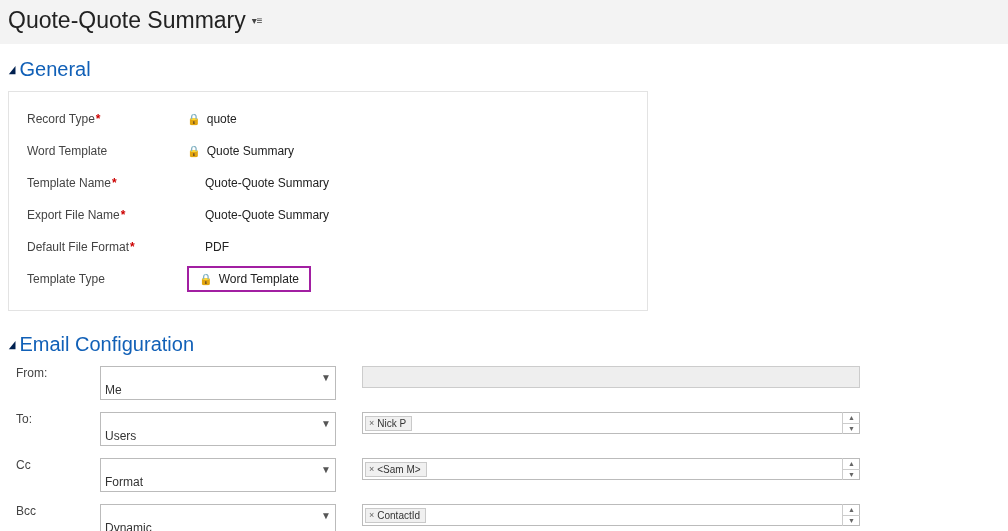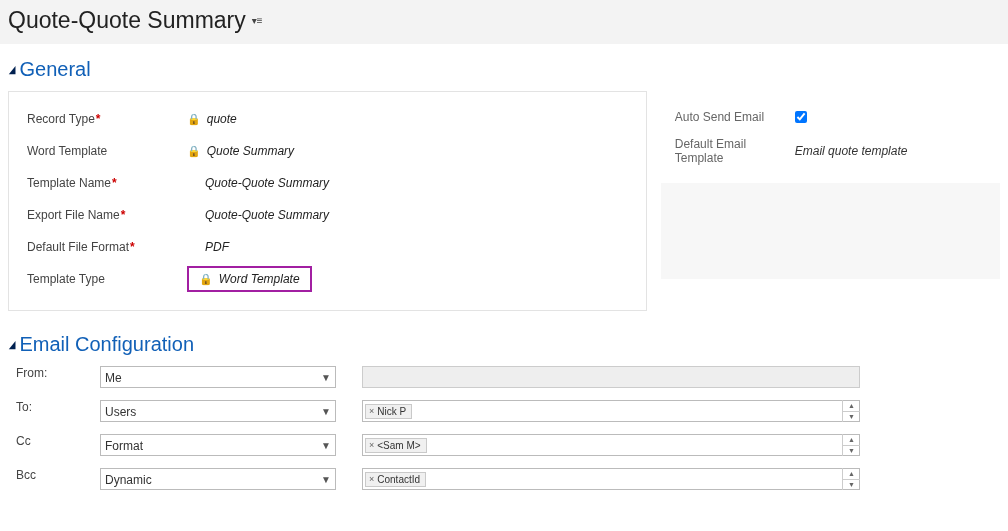--- a/index.html
+++ b/index.html
@@ -15,32 +15,32 @@
   .section-title { color: #1160B7; font-size: 20px; font-weight: 400; }
   .two-col { display: flex; gap: 14px; }
   .panel-left { width: 640px; border: 1px solid #e3e3e3; padding: 12px 18px 14px 18px; }
   .panel-right { width: 340px; }
   .panel-right-top { padding: 10px 14px 14px 14px; }
   .panel-right-bottom { background: #f7f7f7; height: 96px; margin-top: 0px; }
   .field-row { display: flex; align-items: center; min-height: 30px; margin-bottom: 2px; font-size: 12px; }
   .field-label { width: 160px; color: #444; }
   .req { color: #c00; font-weight: bold; margin-left: 1px; }
   .lock-icon { color: #555; font-size: 11px; margin-right: 6px; }
-  .field-value { color: #222; font-style: italic; }
+  .field-value { color: #222; }
   .highlight-box { border: 2.5px solid #A21FA2; padding: 4px 10px; display: inline-flex; align-items: center; }
   .checkbox { width: 12px; height: 12px; }
   .right-col .field-row { min-height: 32px; }
   .right-col .field-label { width: 120px; color: #666; }
   .right-col .field-value { color: #333; }
   .email-section { margin-top: 22px; }
   .email-row { display: flex; align-items: flex-start; margin-bottom: 12px; font-size: 12px; padding-left: 8px;}
   .email-label { width: 84px; color: #444; }
   .select-wrap { position: relative; width: 236px; margin-right: 26px; }
   .select-wrap select, .select-wrap .faux-select {
-    width: 100%; height: 22px; border: 1px solid #bbb; background: #fff; font-size: 12px; padding: 4px 4px; appearance: none;
+    width: 100%; height: 22px; border: 1px solid #bbb; background: #fff; font-size: 12px; padding: 16px 4px; appearance: none;
     color: #333;
   }
   .select-caret {
     position: absolute; right: 0; top: 0; width: 20px; height: 22px;
     display: flex; align-items: center; justify-content: center; font-size: 10px; color: #555;
     pointer-events: none;
   }
   .tokens-wrap { position: relative; width: 498px; }
   .tokens-field {
     width: 100%; min-height: 22px; border: 1px solid #bbb; background: #fff; padding: 2px 22px 2px 2px; display: flex; align-items: center;
@@ -120,33 +120,20 @@
           <span>Template Type</span>
         </span>
         <span class="highlight-box">
           <span class="lock-icon">🔒</span>
           <span class="field-value">Word Template</span>
         </span>
       </div>
 
     </div>
 
-    <div class="panel-right right-col">
-      <div class="panel-right-top">
-        <div class="field-row">
-          <span class="field-label">Auto Send Email</span>
-          <input type="checkbox" class="checkbox" checked="" style="">
-        </div>
-        <div class="field-row">
-          <span class="field-label">Default Email Template</span>
-          <span class="field-value">Email quote template</span>
-        </div>
-      </div>
-      <div class="panel-right-bottom"></div>
-    </div>
   </div>
 
   <div class="email-section">
     <div class="section-header">
       <span class="collapse-caret">◢</span>
       <span class="section-title">Email Configuration</span>
     </div>
 
     <div class="email-row">
       <span class="email-label">From:</span>

